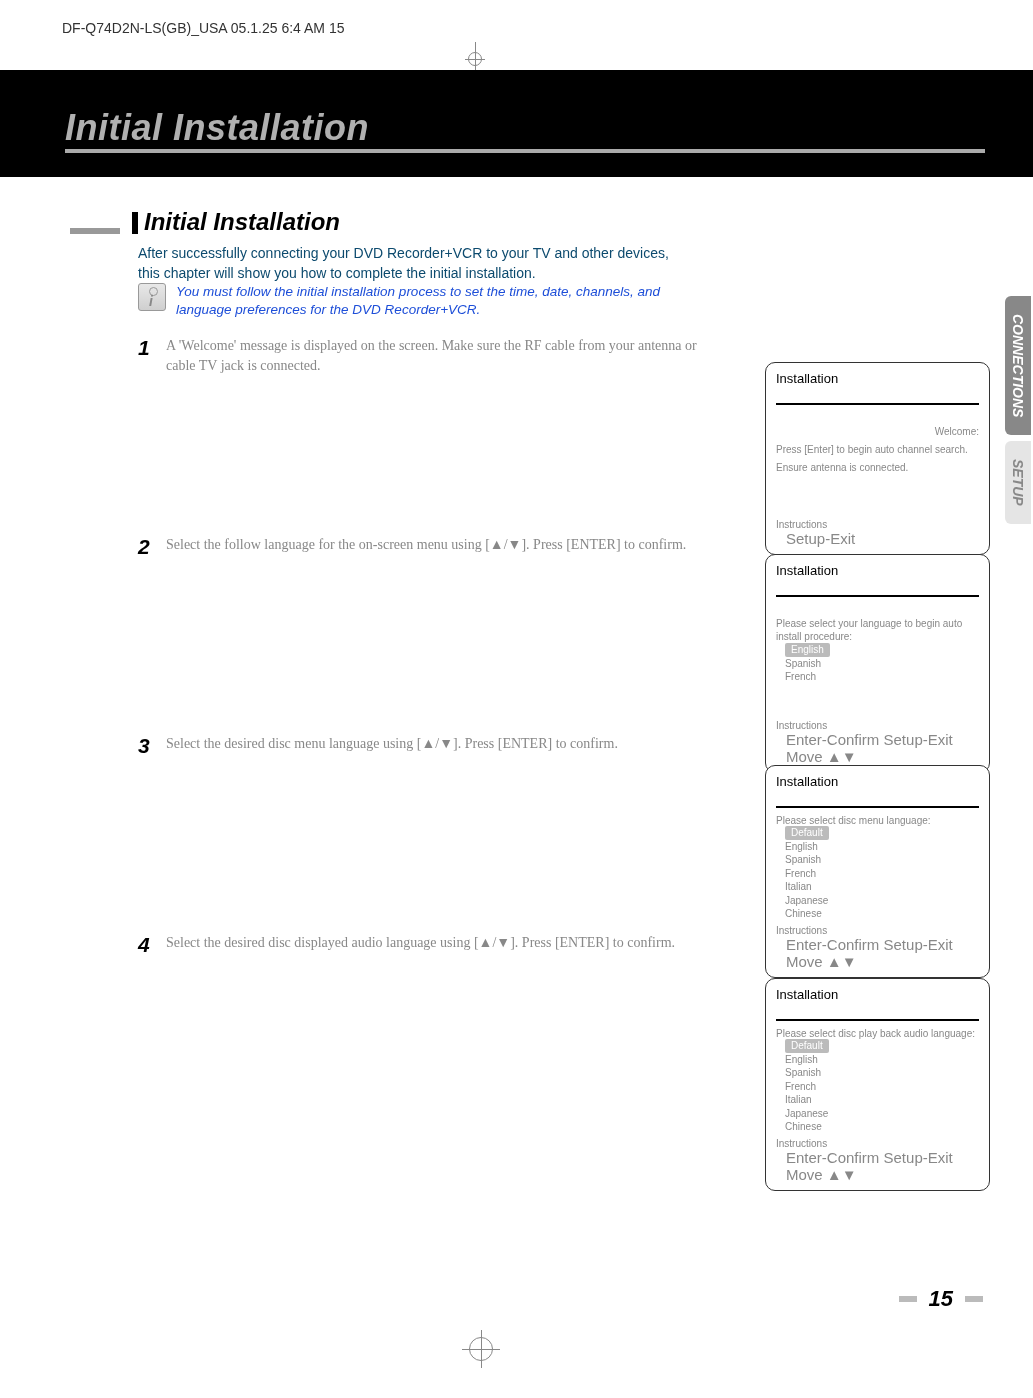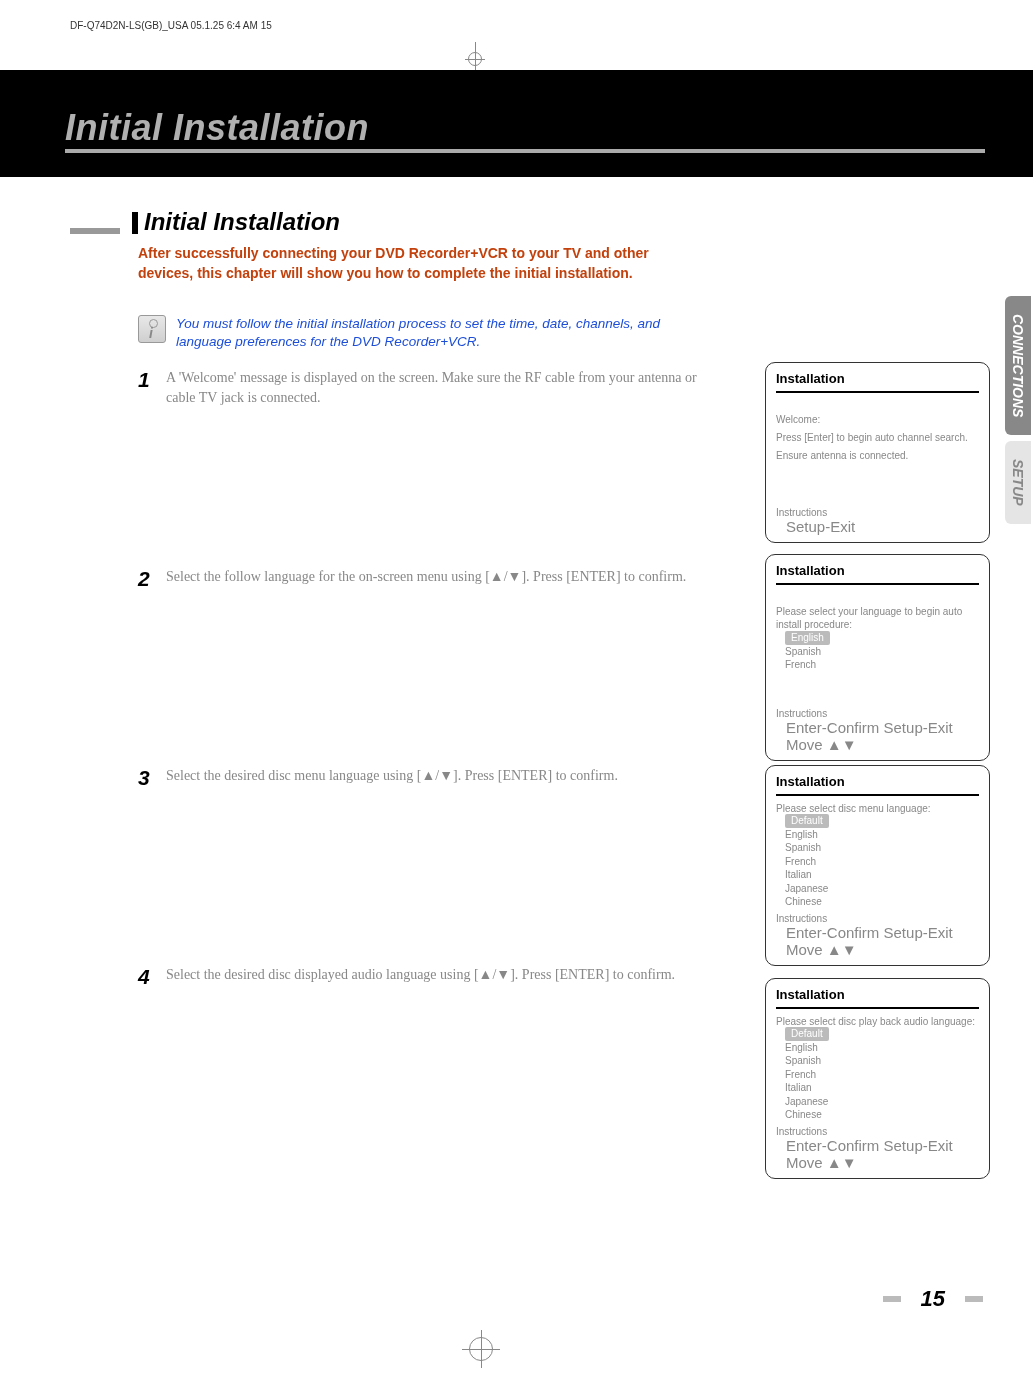--- a/index.html
+++ b/index.html
@@ -7,22 +7,22 @@
       width: 1033px;
       height: 1398px;
       background: #fff;
       font-family: Arial, Helvetica, sans-serif;
       color: #555;
       position: relative;
     }
     .header-line {
       position: absolute;
       top: 20px;
-      left: 70px;
-      font-size: 10px;
+      left: 62px;
+      font-size: 14px;
       color: #333;
     }
     .crop-marks {
       position: absolute;
       top: 42px;
       left: 465px;
       width: 35px;
       height: 35px;
     }
     .crop-marks::before {
@@ -97,23 +97,22 @@
       font-style: italic;
       font-size: 24px;
       color: #000;
       line-height: 1;
     }
     .intro-text {
       margin-left: 68px;
       width: 540px;
       font-size: 14px;
       line-height: 1.4;
-      color: #c2410c;
-      margin-bottom: 32px;
-      font-weight: bold;
+      color: #0c4a6e;
+      margin-bottom: 0;
     }
     .note-row {
       margin-left: 68px;
       display: flex;
       margin-bottom: 18px;
     }
     .note-icon {
       min-width: 28px;
       height: 28px;
       border: 1px solid #999;
@@ -174,25 +173,25 @@
       right: 0;
       width: 225px;
       border: 1.5px solid #333;
       border-radius: 10px;
       padding: 8px 10px 7px 10px;
       font-size: 10px;
       color: #888;
       background: #fff;
     }
     .screen-title {
-      font-weight: bold;
+      font-weight: normal;
       color: #000;
       font-size: 13px;
       border-bottom: 2px solid #000;
-      padding-bottom: 5px;
+      padding-bottom: 17px;
       margin-bottom: 7px;
     }
     .screen-body { min-height: 78px; }
     .screen-body p { margin-bottom: 5px; line-height: 1.3; font-size: 10px; }
     .lang-list { margin-left: 9px; }
     .lang-list div { line-height: 1.35; font-size: 10px; }
     .selected {
       background: #bbb;
       color: #fff;
       display: inline-block;
@@ -222,21 +221,21 @@
       border-radius: 6px 0 0 6px;
     }
     .tab1 { background: #888; color: #fff; }
     .tab2 { background: #e5e5e5; color: #888; margin-top: 6px; }
     .page-footer {
       position: absolute;
       bottom: 86px;
       right: 50px;
       display: flex;
       align-items: center;
-      gap: 20px;
+      gap: 12px;
     }
     .pf-bar1, .pf-bar2 {
       width: 18px; height: 6px; background: #bbb;
     }
     .page-num {
       font-family: 'Arial Black', Arial, sans-serif;
       font-weight: 900;
       font-style: italic;
       font-size: 22px;
       color: #000;
@@ -315,21 +314,21 @@
   </div>
 
   <div class="step-row" style="margin-top:175px;">
     <div class="step-num">4</div>
     <div class="step-text">Select the desired disc displayed audio language using [▲/▼]. Press [ENTER] to confirm.</div>
   </div>
 
   <div class="screen-box screen1">
     <div class="screen-title">Installation</div>
     <div class="screen-body">
-      <p style="margin-top:20px;">Welcome:</p>
+      <p style="margin-top:20px;text-align:right;">Welcome:</p>
       <p>Press [Enter] to begin auto channel search.</p>
       <p>Ensure antenna is connected.</p>
     </div>
     <div class="instr-label" style="margin-top:16px;">Instructions</div>
     <div class="instr-line">Setup-Exit</div>
   </div>
 
   <div class="screen-box screen2">
     <div class="screen-title">Installation</div>
     <p style="line-height:1.3;margin-top:20px;">Please select your language to begin auto install procedure:</p>

